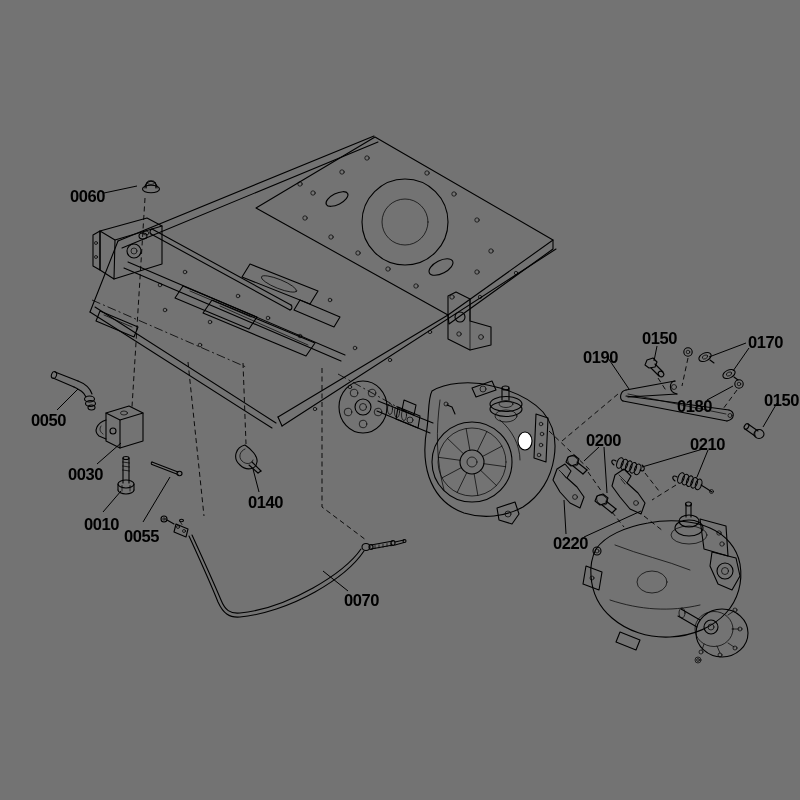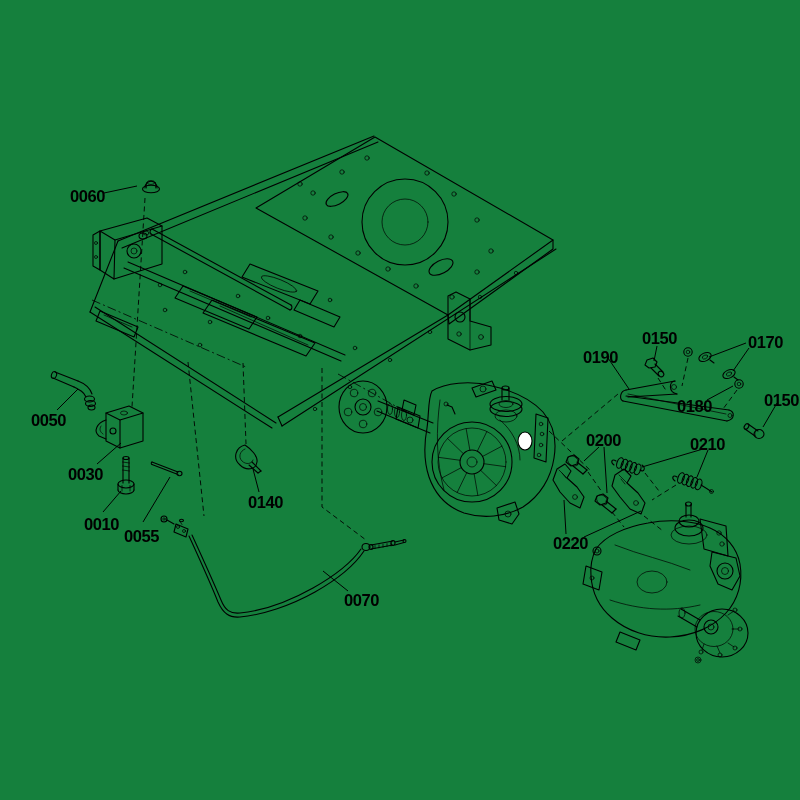--- a/index.html
+++ b/index.html
@@ -1,16 +1,16 @@
 <!DOCTYPE html>
 <html><head>
 <meta charset="utf-8">
 <style>
   html,body{margin:0;padding:0;background:#ffffff;}
-  .canvas{position:relative;width:800px;height:800px;background:#15803d;overflow:hidden;}
+  .canvas{position:relative;width:800px;height:800px;background:#737373;overflow:hidden;}
   svg{display:block;}
   .ln{fill:none;stroke:#000;stroke-width:1.1;stroke-linecap:round;stroke-linejoin:round;}
   .thin{fill:none;stroke:#000;stroke-width:0.7;stroke-linecap:round;stroke-linejoin:round;}
   .dash{fill:none;stroke:#000;stroke-width:0.9;stroke-dasharray:5 3.5;}
   .dashdot{fill:none;stroke:#000;stroke-width:0.8;stroke-dasharray:9 3 2 3;}
   .lead{fill:none;stroke:#000;stroke-width:1;}
   .fw{fill:#fff;stroke:#000;stroke-width:1.1;}
   .lbl{font-family:"Liberation Sans",sans-serif;font-weight:bold;font-size:16.5px;letter-spacing:-0.4px;fill:#000;stroke:none;}
 </style>
 </head>

